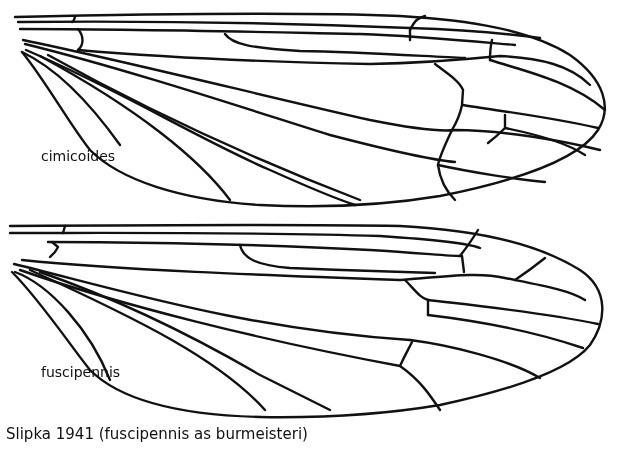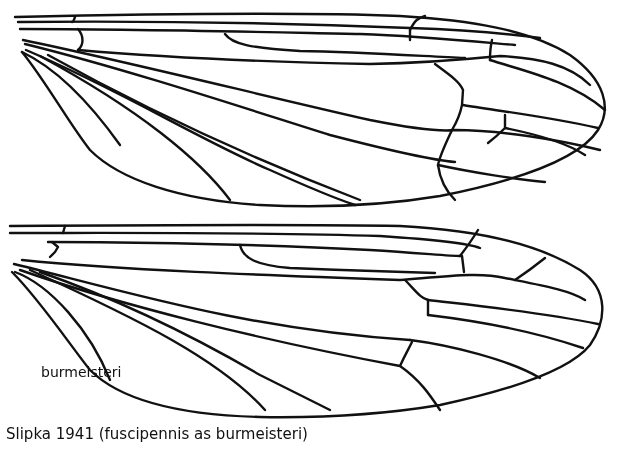--- a/index.html
+++ b/index.html
@@ -72,15 +72,16 @@
       <path d="M14,264 C120,290 250,330 410,340"></path>
       <path d="M410,340 C450,345 510,360 540,378"></path>
       <path d="M412,342 C408,350 405,355 400,366"></path>
       <path d="M20,270 C120,305 260,340 400,366 C420,380 430,395 440,410"></path>
       <path d="M30,270 C140,320 220,360 265,410"></path>
       <path d="M40,272 C120,300 200,340 260,375 C300,395 320,405 330,410"></path>
       <path d="M15,272 C50,285 90,330 110,380"></path>
     </g>
   </svg>
 
-  <div class="label lbl-bot">burmeisteri</div>
+  <div class="label lbl-top">cimicoides</div>
+  <div class="label lbl-bot">fuscipennis</div>
   <div class="caption">Slipka 1941 (fuscipennis as burmeisteri)</div>
 </div>
 
 </body></html>

